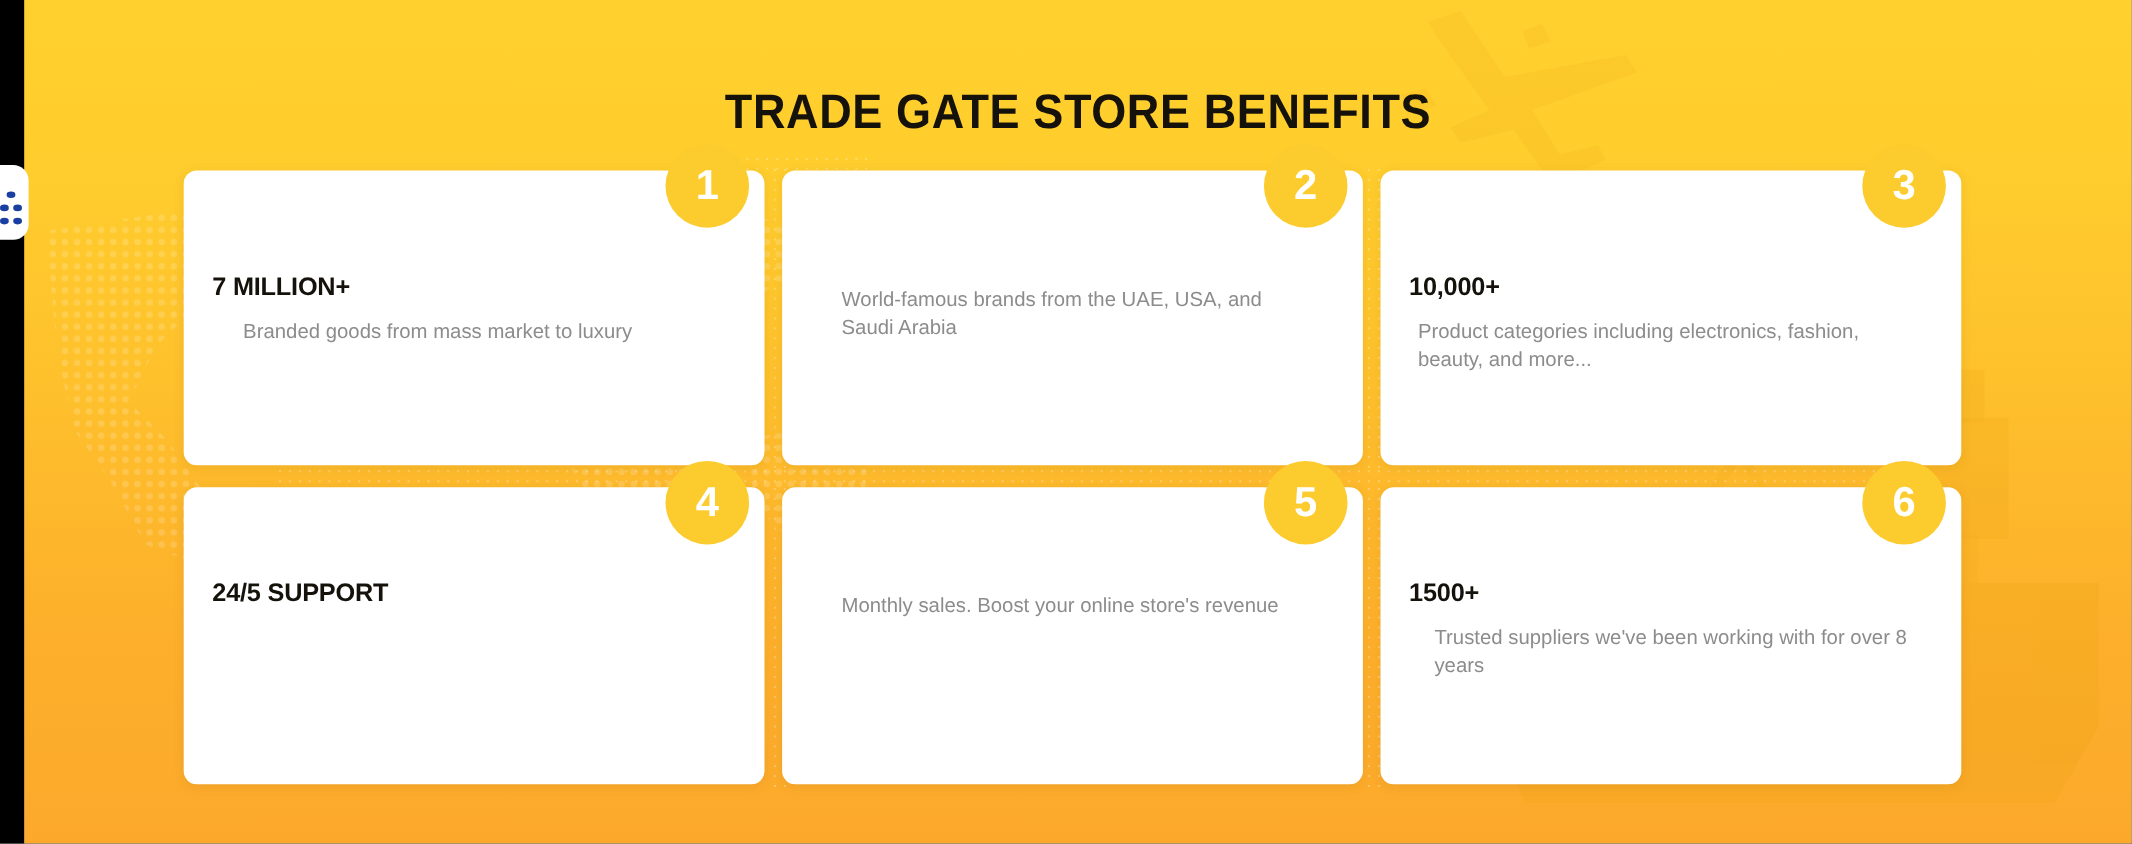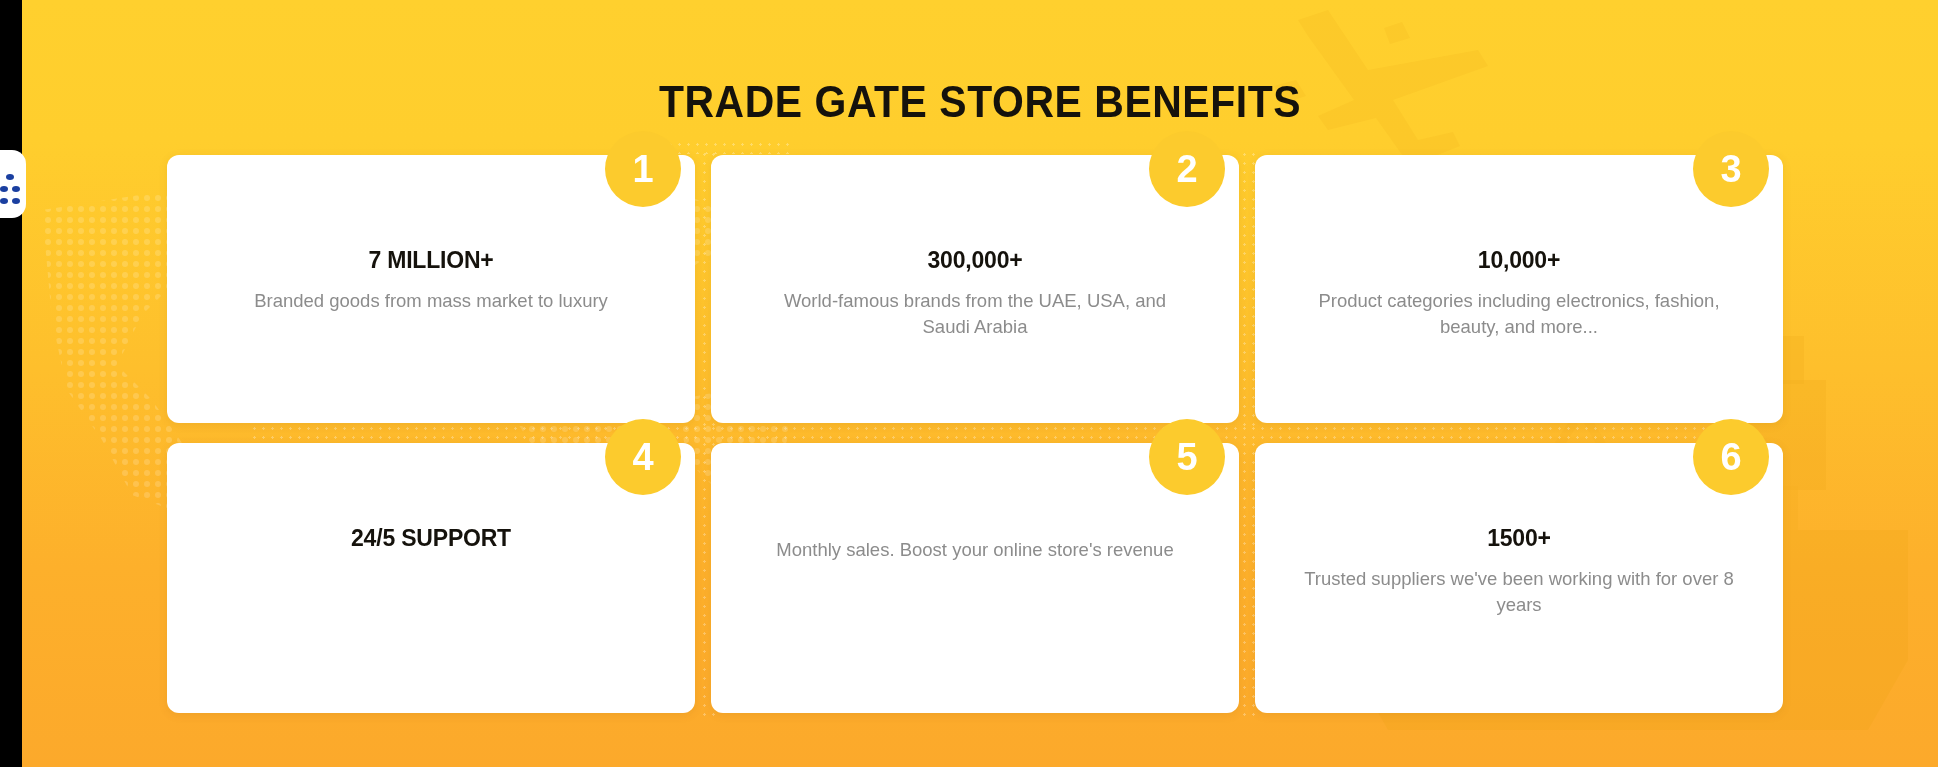--- a/index.html
+++ b/index.html
@@ -106,21 +106,20 @@
     font-weight: 700;
     display: flex;
     align-items: center;
     justify-content: center;
     line-height: 1;
   }
   .card-body {
     position: absolute;
     left: 26px; right: 26px;
     top: 92px;
-    text-align: center;
   }
   .card-title {
     color: #15120C;
     font-size: 23px;
     font-weight: 700;
     letter-spacing: -.2px;
     margin: 0 0 14px 0;
   }
   .card-desc {
     color: #8C8C8C;
@@ -220,21 +219,20 @@
       <div class="badge">1</div>
       <div class="card-body">
         <p class="card-title">7 MILLION+</p>
         <p class="card-desc">Branded goods from mass market to luxury</p>
       </div>
     </div>
 
     <div class="card">
       <div class="badge">2</div>
       <div class="card-body">
-        <p class="card-title">300,000+</p>
         <p class="card-desc">World-famous brands from the UAE, USA, and Saudi Arabia</p>
       </div>
     </div>
 
     <div class="card">
       <div class="badge">3</div>
       <div class="card-body">
         <p class="card-title">10,000+</p>
         <p class="card-desc" style="max-width:460px;">Product categories including electronics, fashion, beauty, and more...</p>
       </div>

